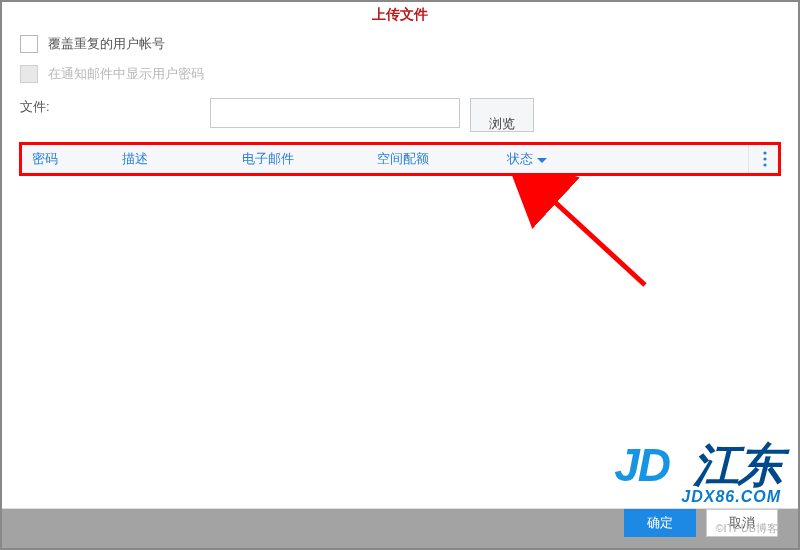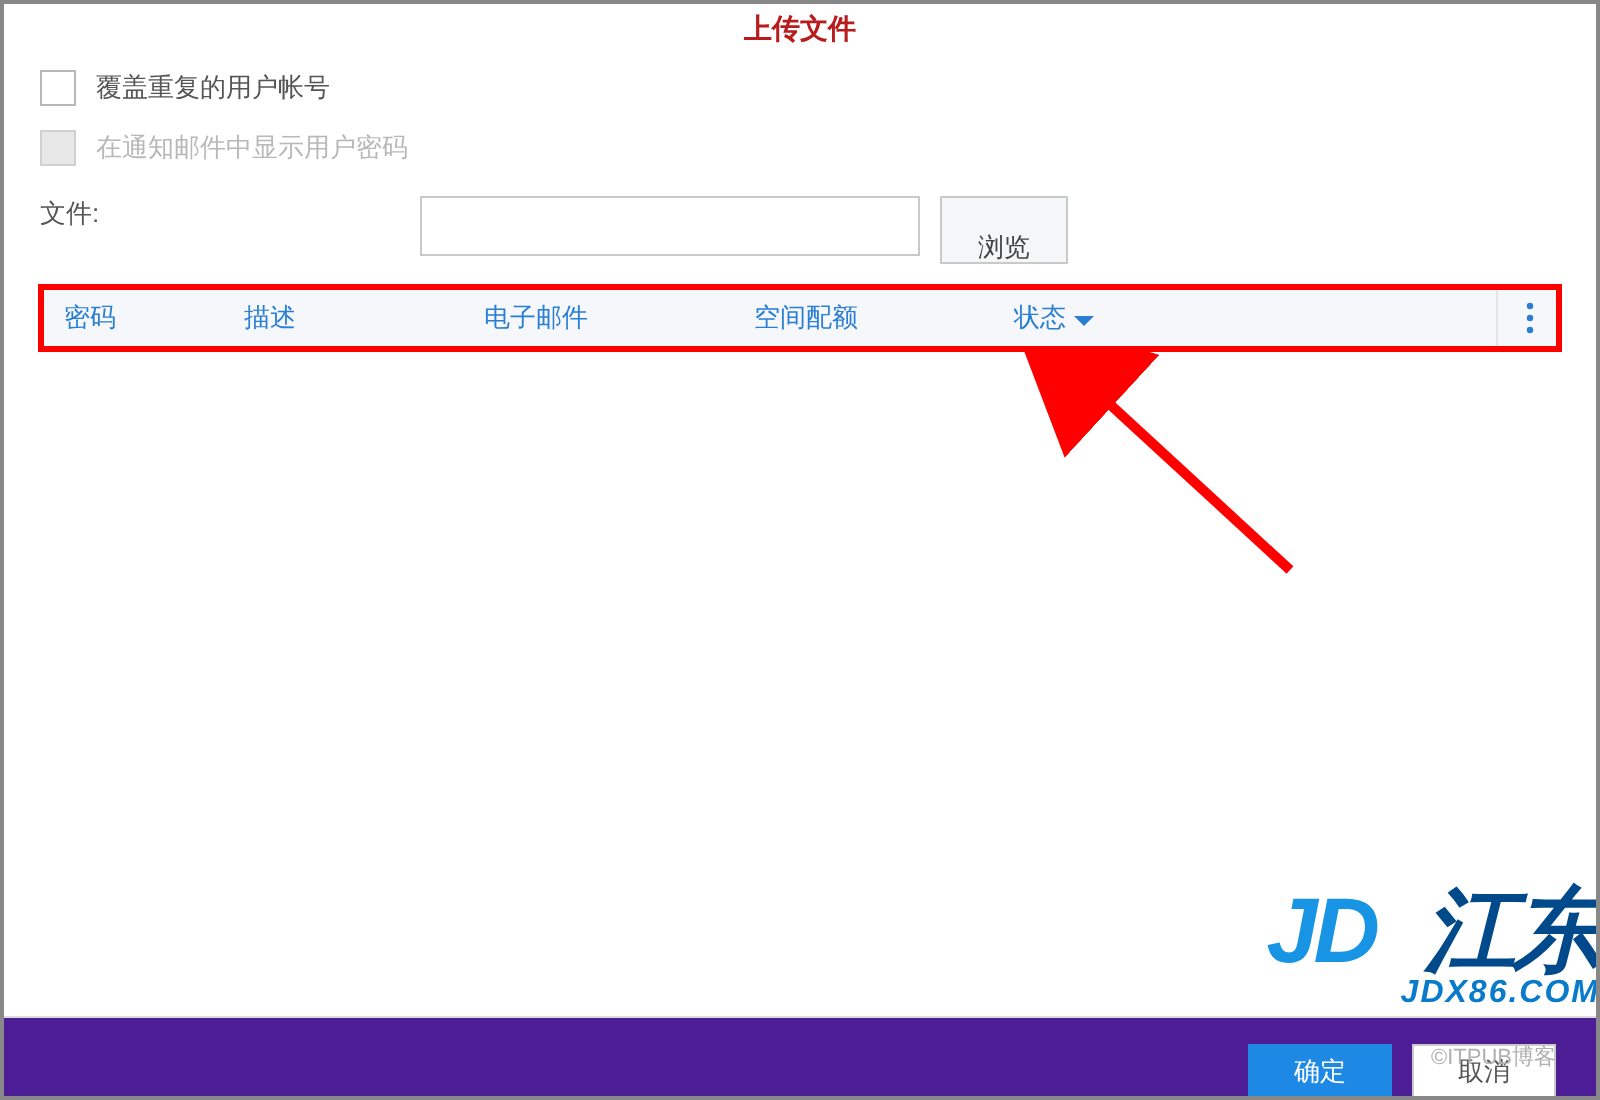--- a/index.html
+++ b/index.html
@@ -123,44 +123,44 @@
     }
     .footer {
       position: absolute;
       bottom: 0;
       left: 0;
       right: 0;
       height: 42px;
       border-top: 1px solid #dcdcdc;
       display: flex;
       justify-content: flex-end;
-      align-items: flex-end;
+      align-items: flex-start;
       padding-right: 22px;
       gap: 10px;
-      background: #4c1d95;
+      background: #a3a3a3;
     }
     .btn {
       height: 28px;
       padding: 0 22px;
       font-size: 13px;
       border: 1px solid #c9c9c9;
       cursor: pointer;
     }
     .btn-primary {
       background: #1e88e5;
       color: #fff;
       border-color: #1e88e5;
     }
     .btn-default {
       background: #fff;
       color: #555;
     }
     .logo {
       position: absolute;
-      right: 0;
+      right: 19px;
       bottom: 44px;
       font-family: Arial, sans-serif;
       text-align: right;
       font-style: italic;
     }
     .logo .row1 {
       font-size: 46px;
       font-weight: 900;
       color: #0a7acb;
       line-height: 1;

